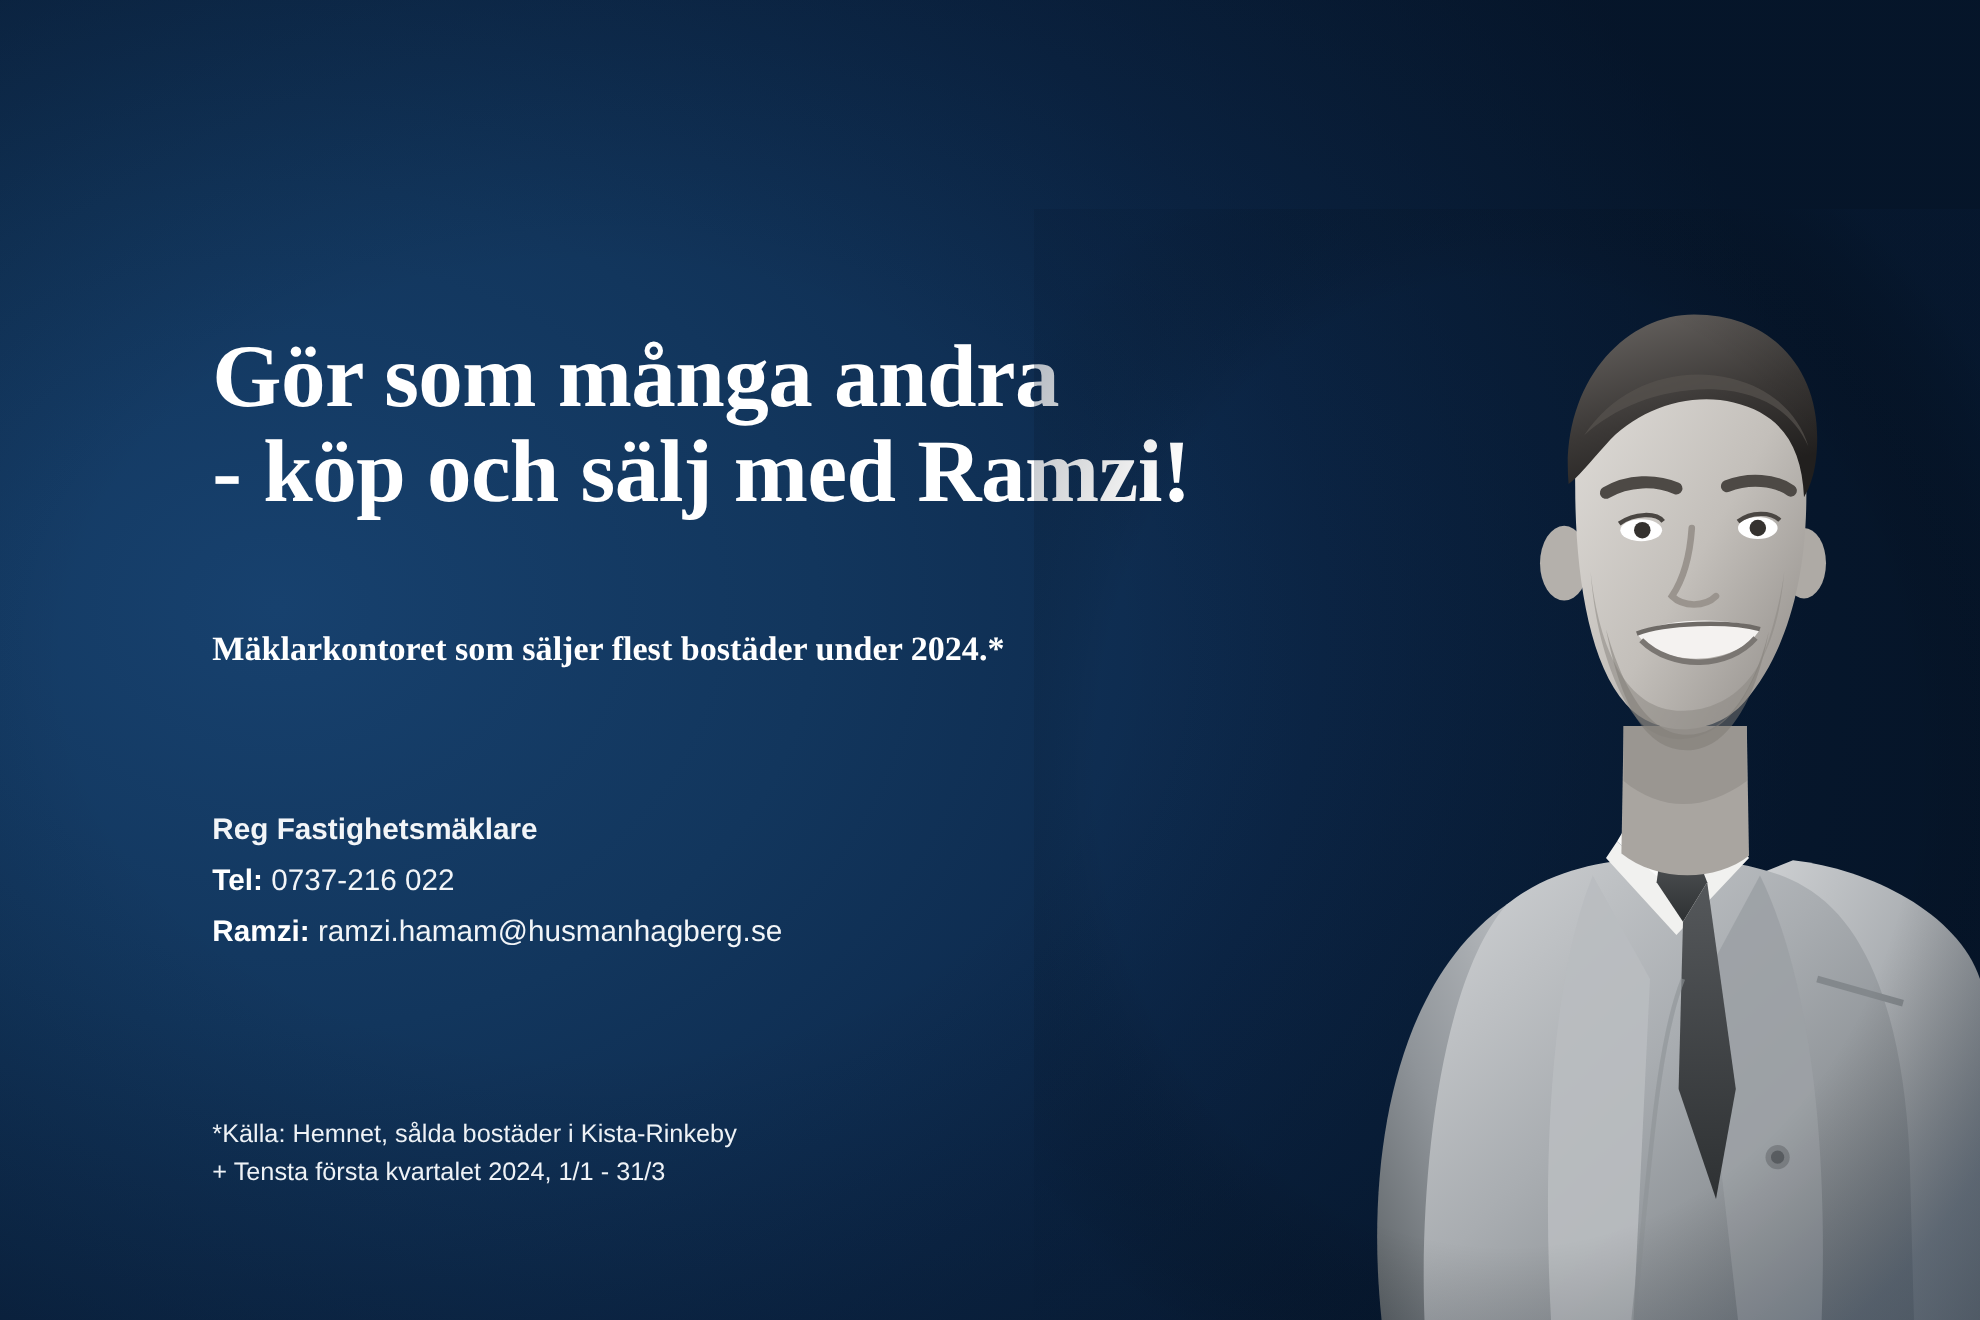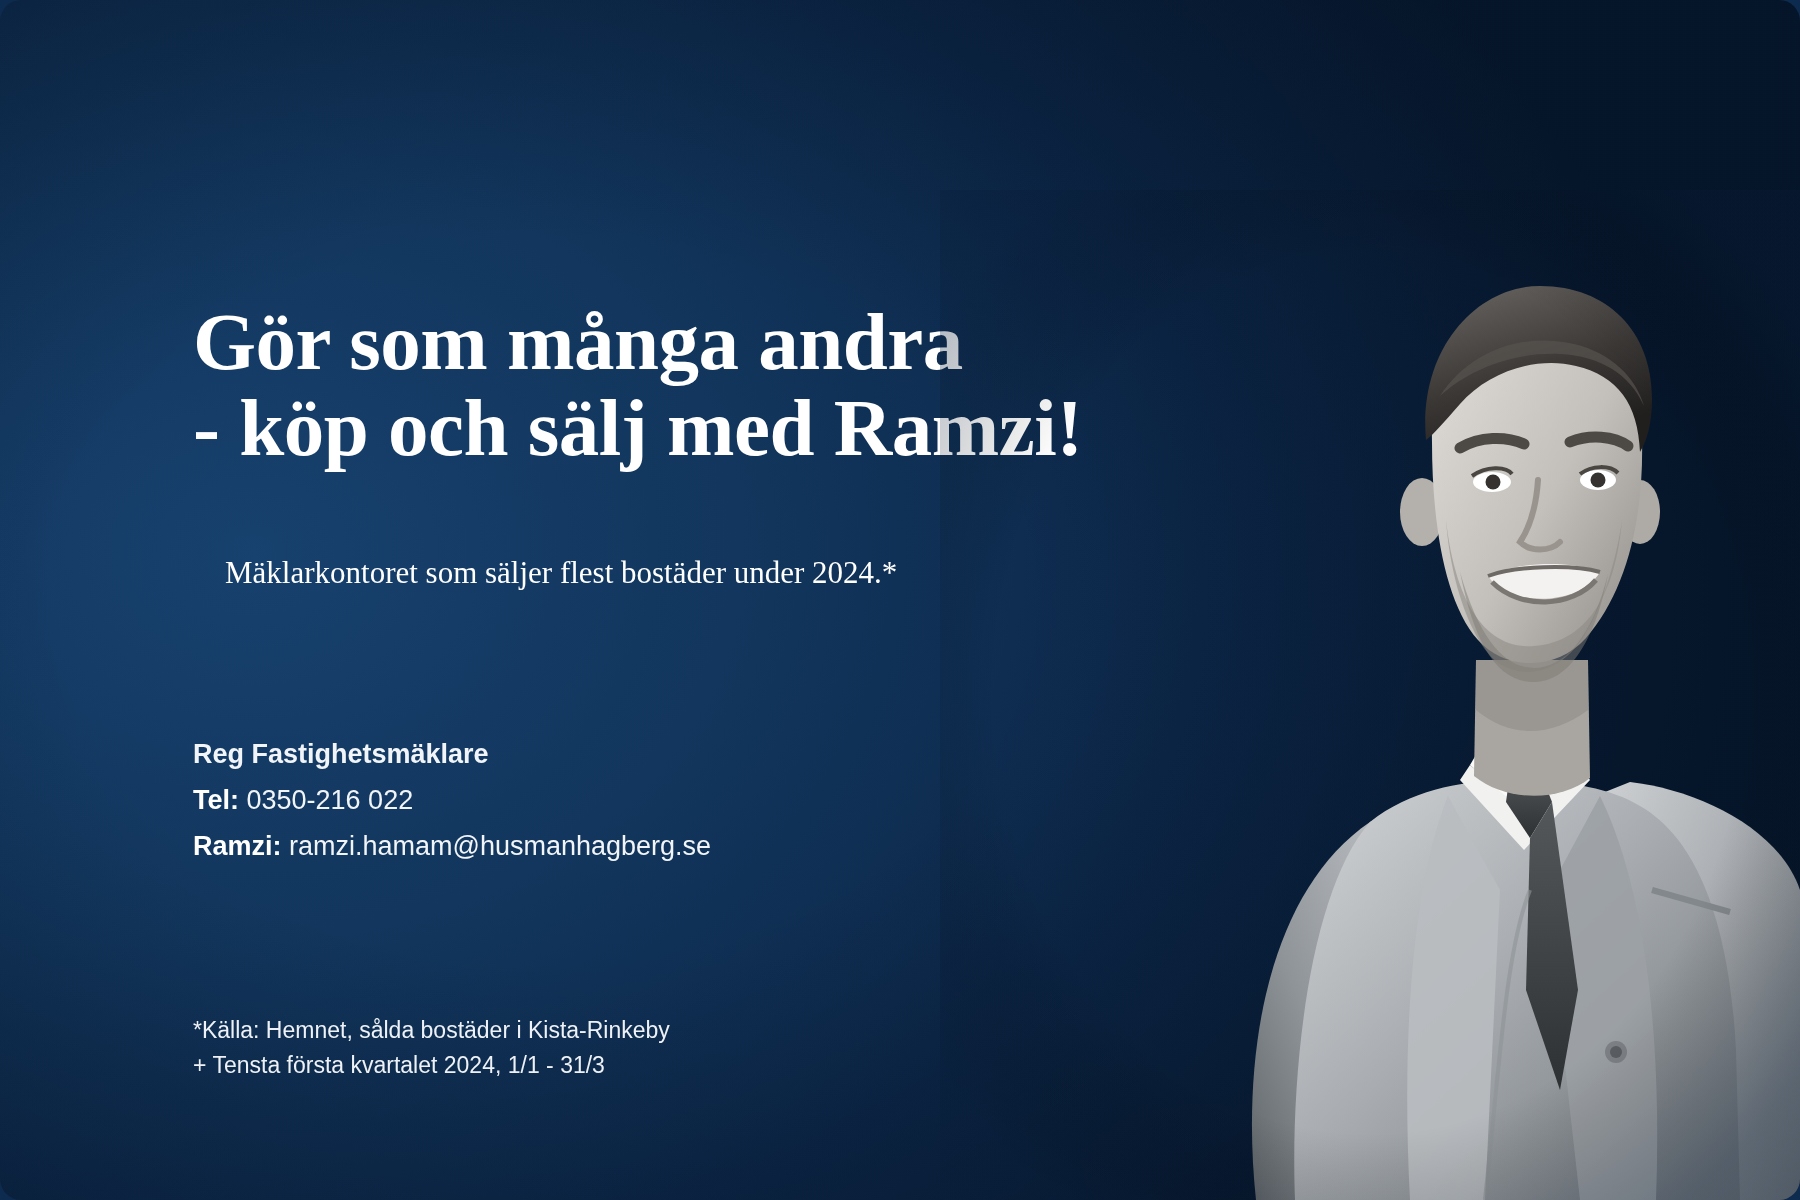--- a/index.html
+++ b/index.html
@@ -10,21 +10,20 @@
   .ad {
     position: relative;
     width: 1800px;
     height: 1200px;
     overflow: hidden;
     background:
       radial-gradient(ellipse 1400px 1100px at 14% 46%, #17416e 0%, #12365d 35%, #0c2749 68%, #081d38 100%),
       linear-gradient(135deg, #16406c 0%, #0d2c50 55%, #071a33 100%);
     font-family: "Liberation Sans", sans-serif;
     color: #ffffff;
-    border-radius: 21px;
   }
 
   
   .vignette {
     position: absolute;
     inset: 0;
     background: radial-gradient(ellipse 1200px 900px at 30% 50%, rgba(0,0,0,0) 40%, rgba(3,12,24,0.45) 100%);
     pointer-events: none;
   }
 
@@ -45,29 +44,28 @@
     font-weight: bold;
     font-size: 81px;
     line-height: 1.06;
     letter-spacing: -0.5px;
     color: #ffffff;
     white-space: pre-line;
   }
 
   .subhead {
     position: absolute;
-    top: 555px;
+    top: 572px;
     left: 0;
     width: 980px;
     font-family: "Liberation Serif", serif;
-    font-weight: normal;
+    font-weight: bold;
     font-size: 31px;
     letter-spacing: 0px;
     color: #ffffff;
-    margin-left: 32px;
   }
 
   .agent-name {
     position: absolute;
     top: 668px;
     left: 0;
     font-family: "Liberation Serif", serif;
     font-weight: bold;
     font-size: 36px;
     color: #ffffff;
@@ -137,21 +135,21 @@
     <div class="headline">Gör som många andra
 - köp och sälj med Ramzi!</div>
 
     <div class="subhead">Mäklarkontoret som säljer flest bostäder under 2024.*</div>
 
 
     <div class="agent-role">Reg Fastighetsmäklare</div>
 
     <div class="agent-tel">
       <span class="lbl">Tel:</span>
-      <span>0350-216 022</span>
+      <span>0737-216 022</span>
     </div>
 
     <div class="agent-mail">
       <span class="lbl">Ramzi:</span>
       <span>ramzi.hamam@husmanhagberg.se</span>
     </div>
 
     <div class="footnote">*Källa: Hemnet, sålda bostäder i Kista-Rinkeby
 + Tensta första kvartalet 2024, 1/1 - 31/3</div>
   </div>

